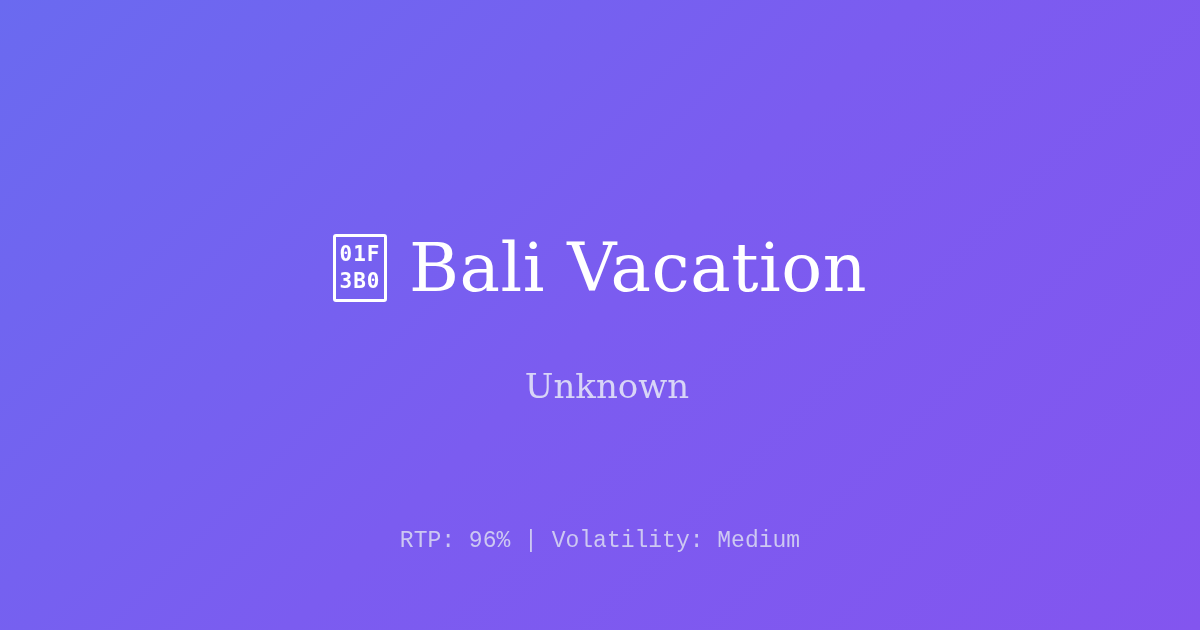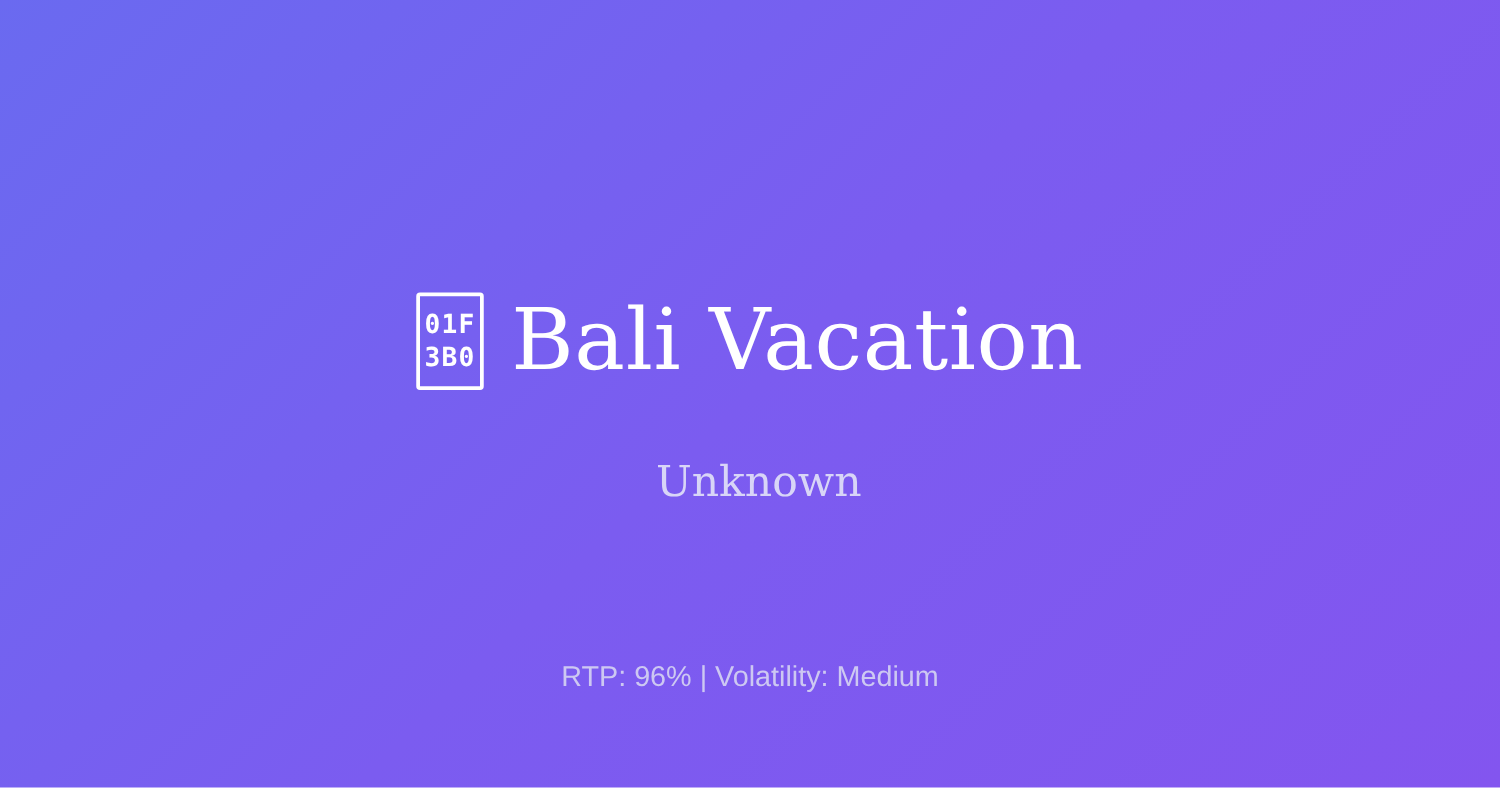--- a/index.html
+++ b/index.html
@@ -28,21 +28,21 @@
     top: 234px;
     left: 0;
     right: 0;
     display: flex;
     align-items: center;
     justify-content: center;
     gap: 22px;
   }
   .tofu-icon {
     width: 54px;
-    height: 78px;
+    height: 68px;
     box-sizing: border-box;
     border: 3px solid #ffffff;
     border-radius: 3px;
     color: #ffffff;
     font-family: "DejaVu Sans Mono", monospace;
     font-size: 21px;
     font-weight: 700;
     line-height: 27px;
     letter-spacing: 1px;
     display: flex;
@@ -76,21 +76,21 @@
     line-height: 1.2;
     margin-left: 14px;
   }
   .meta {
     position: absolute;
     top: 528px;
     left: 0;
     right: 0;
     text-align: center;
     color: #cdc8f2;
-    font-family: Liberation Sans, sans-serif;
+    font-family: Liberation Mono, monospace;
     font-size: 23px;
     font-weight: 400;
     line-height: 1.2;
   }
 </style>
 </head>
 <body>
 
 <div class="card">
 

